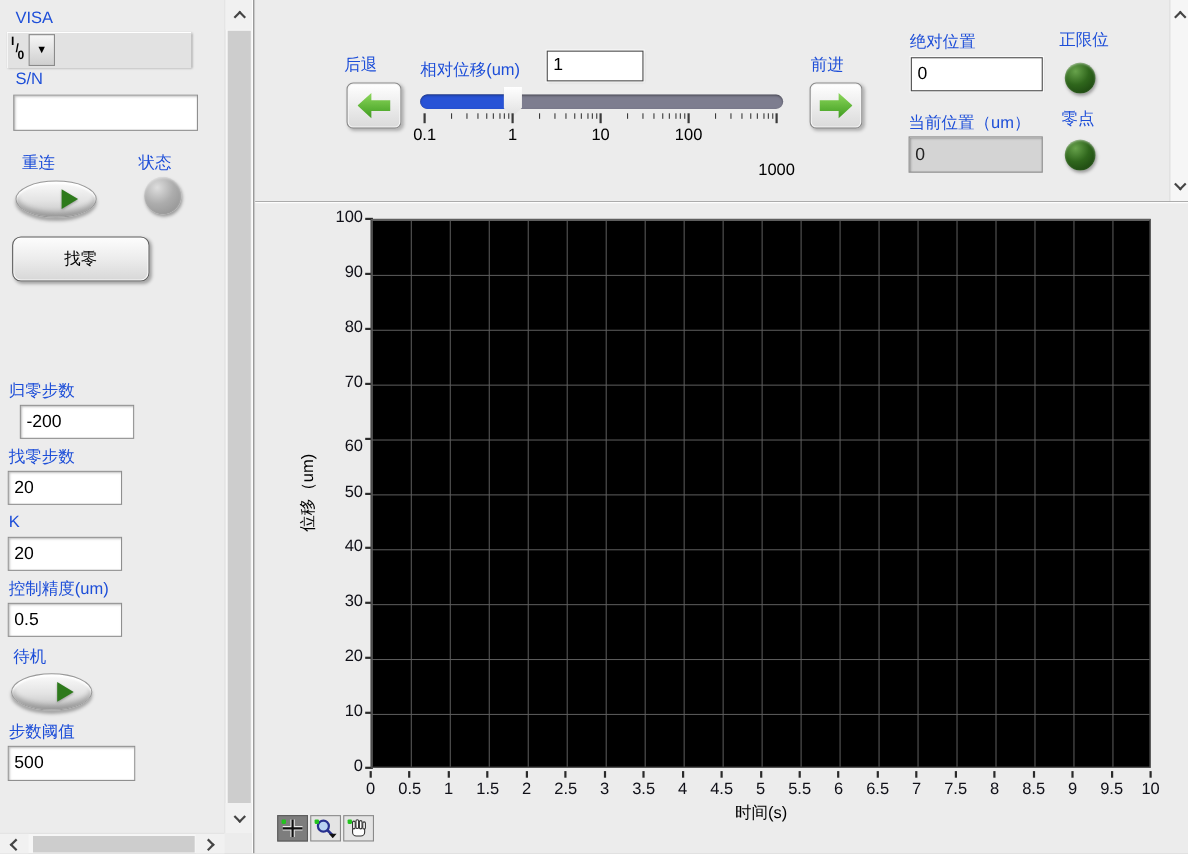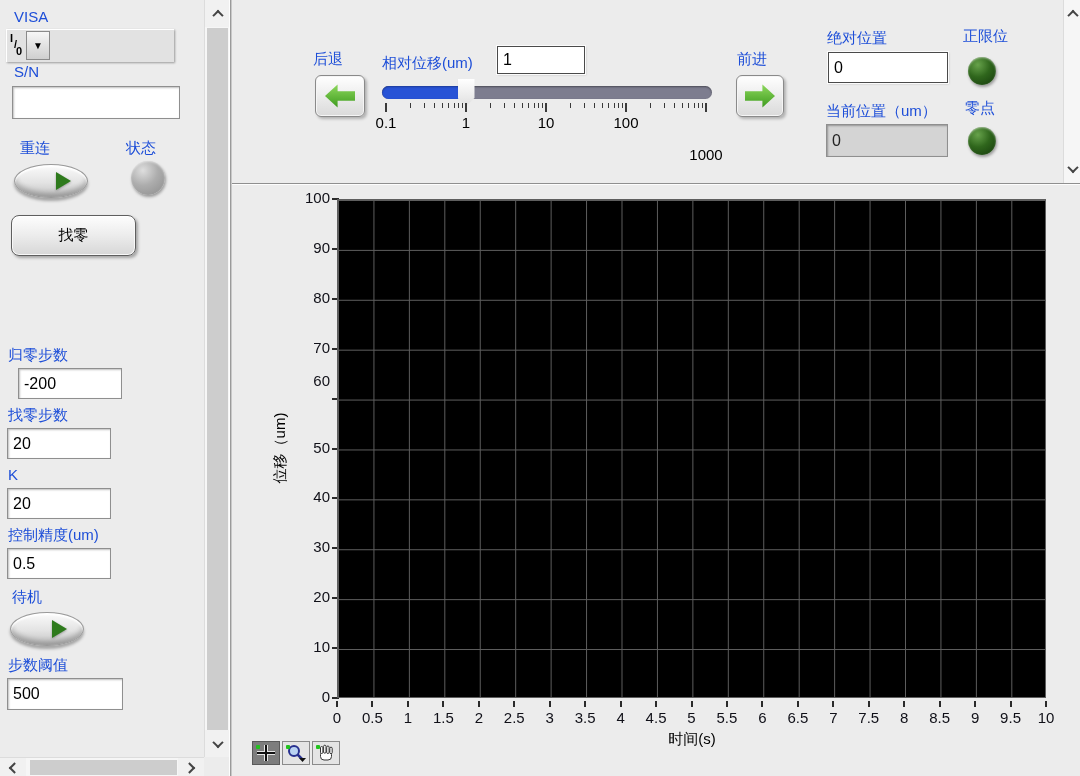--- a/index.html
+++ b/index.html
@@ -288,21 +288,21 @@
         <div class="ytick-label" style="top: 453.1px;">10</div>
         <div class="ytick-dash" style="top: 462.1px;"></div>
         <div class="ytick-label" style="top: 403.2px;">20</div>
         <div class="ytick-dash" style="top: 412.2px;"></div>
         <div class="ytick-label" style="top: 353.3px;">30</div>
         <div class="ytick-dash" style="top: 362.3px;"></div>
         <div class="ytick-label" style="top: 303.4px;">40</div>
         <div class="ytick-dash" style="top: 312.4px;"></div>
         <div class="ytick-label" style="top: 253.5px; padding-left: 32px;">50</div>
         <div class="ytick-dash" style="top: 262.5px;"></div>
-        <div class="ytick-label" style="top: 187px;">60</div>
+        <div class="ytick-label" style="top: 212px;">60</div>
         <div class="ytick-dash" style="top: 212.6px;"></div>
         <div class="ytick-label" style="top: 153.7px;">70</div>
         <div class="ytick-dash" style="top: 162.7px;"></div>
         <div class="ytick-label" style="top: 103.8px;">80</div>
         <div class="ytick-dash" style="top: 112.8px;"></div>
         <div class="ytick-label" style="top: 53.9px;">90</div>
         <div class="ytick-dash" style="top: 62.9px;"></div>
         <div class="ytick-label" style="top: 4px;">100</div>
         <div class="ytick-dash" style="top: 13px;"></div>
       </div>

